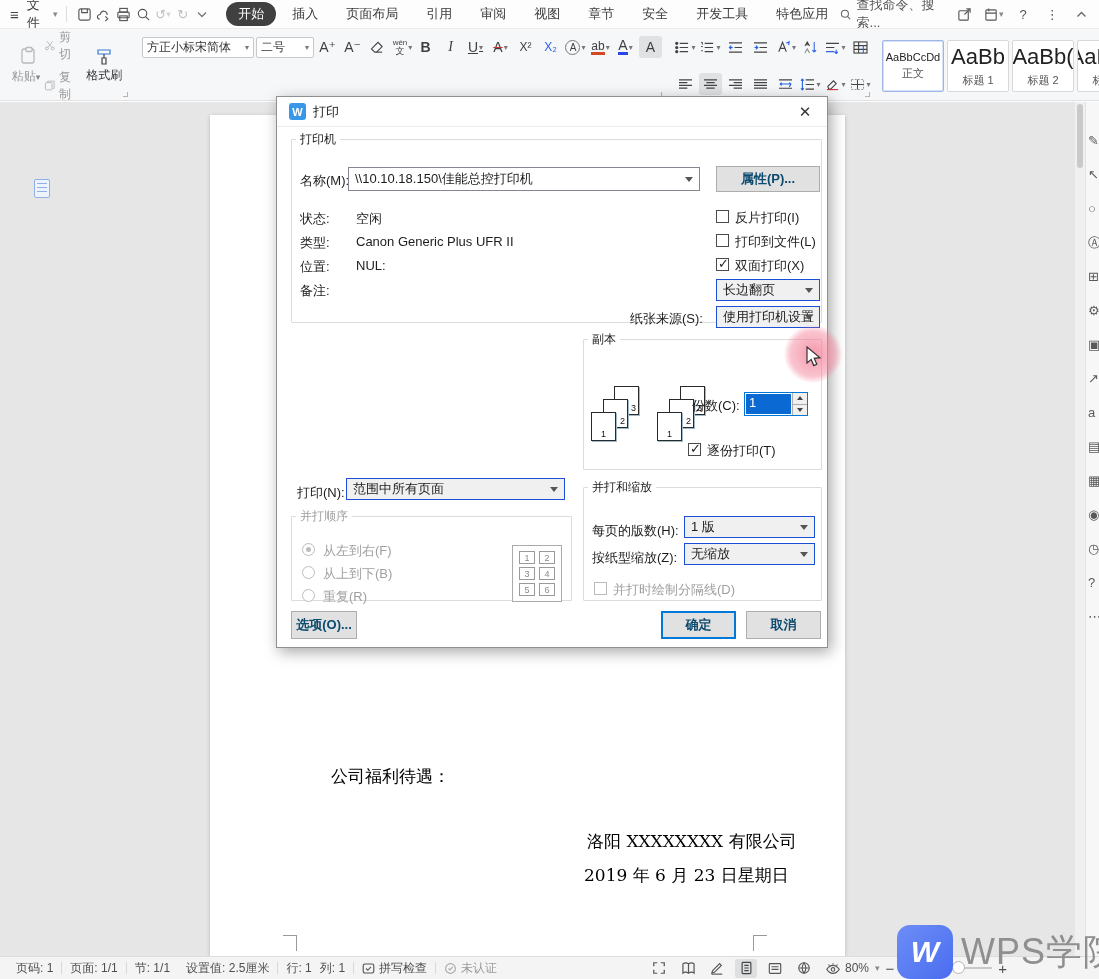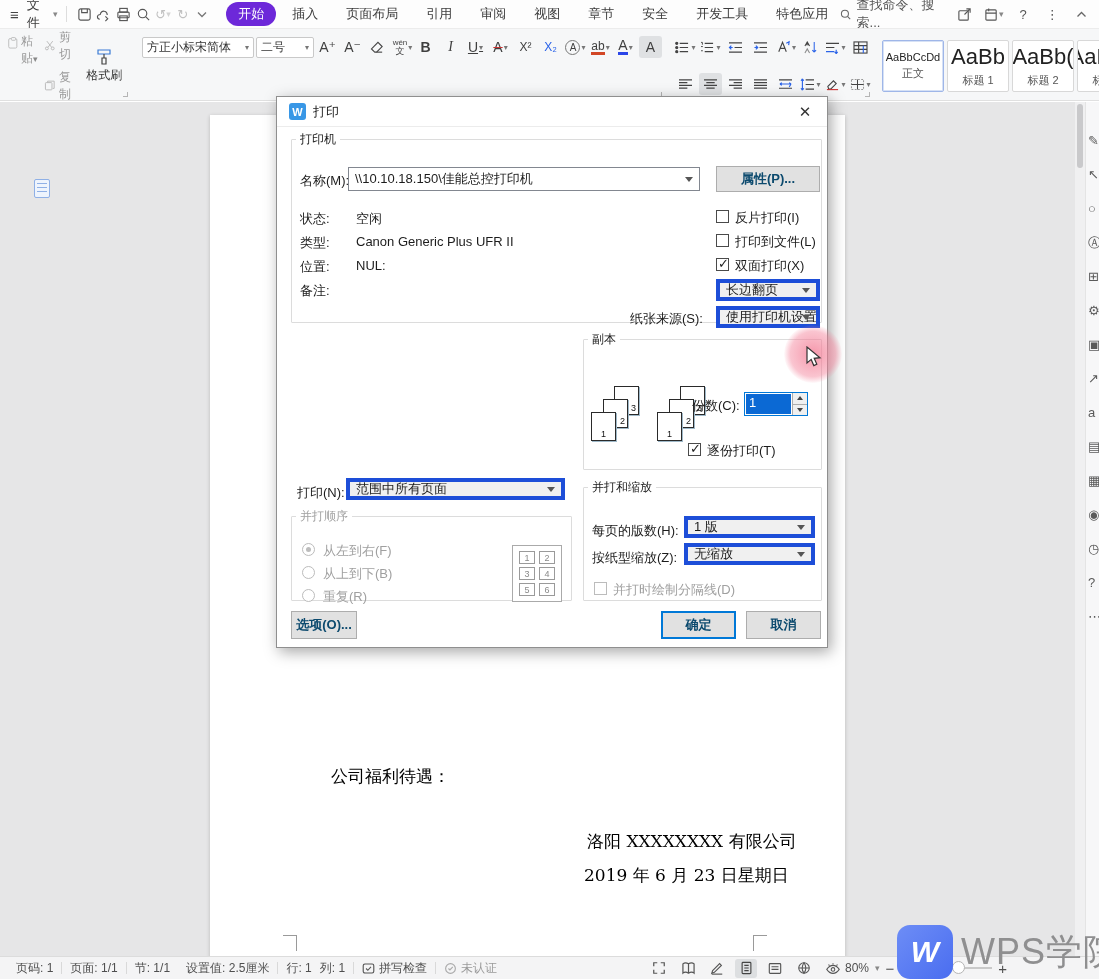--- a/index.html
+++ b/index.html
@@ -11,31 +11,31 @@
   .menubar { height:28px; display:flex; align-items:center; background:#fdfdfd; font-size:13px; color:#3c3c3c; padding:0 8px; }
   .mb-left { display:flex; align-items:center; gap:4px; }
   .hamb { font-size:15px; color:#444; padding:0 2px; }
   .file-lbl { padding:0 2px; }
   .mini-ar { font-size:9px; color:#888; }
   .mb-sep { width:1px; height:16px; background:#ddd; margin:0 8px; }
   .qbtn { width:22px; height:20px; display:flex; align-items:center; justify-content:center; border-radius:3px; color:#555; }
   .qbtn.dis { opacity:.35; }
   .tabs { display:flex; align-items:center; margin-left:14px; gap:4px; }
   .tab { padding:3px 12px; border-radius:12px; color:#3c3c3c; white-space:nowrap; }
-  .tab.active { background:#6d28d9; color:#fff; }
+  .tab.active { background:#404040; color:#fff; }
   .mb-right { margin-left:auto; display:flex; align-items:center; gap:10px; color:#666; }
   .searchbox { display:flex; align-items:center; gap:5px; color:#555; }
 
   
   .toolbar { height:73px; background:#f6f7f8; border-top:1px solid #ececec; border-bottom:1px solid #e0e0e0; display:flex; padding:4px 4px 2px 6px; position:relative; }
   .vdiv { width:1px; background:#e2e2e3; margin:4px 5px; }
   .grp { position:relative; }
   .corner { position:absolute; right:2px; bottom:1px; width:5px; height:5px; border-right:1px solid #b5b5b5; border-bottom:1px solid #b5b5b5; }
   .clipgrp { display:flex; gap:4px; padding-right:6px; }
-  .pastecol { display:flex; flex-direction:row; align-items:flex-start; justify-content:center; width:38px; color:#9a9a9a; font-size:12px; }
+  .pastecol { display:flex; flex-direction:column; align-items:flex-end; justify-content:center; width:38px; color:#9a9a9a; font-size:12px; }
   .cutcopy { display:flex; flex-direction:column; justify-content:center; gap:6px; font-size:12px; color:#9a9a9a; }
   .cc-item { display:flex; align-items:center; gap:3px; }
   .fmtcol { display:flex; flex-direction:column; align-items:center; justify-content:center; font-size:12px; color:#333; width:44px; }
   .fontgrp { display:flex; flex-direction:row; justify-content:space-between; padding:2px 2px; }
   .frow { display:flex; align-items:center; gap:2px; height:24px; }
   .combo { display:flex; align-items:center; justify-content:space-between; background:#fff; border:1px solid #c9c9c9; border-radius:2px; height:21px; font-size:12px; padding:0 4px; color:#333; }
   .combo .car { font-size:8px; color:#777; margin-left:3px; }
   .tbtn { min-width:23px; height:22px; display:flex; align-items:center; justify-content:center; border-radius:3px; font-size:14px; color:#3f3f3f; position:relative; }
   .tbtn.small { font-size:12px; }
   .tbtn .car { font-size:8px; color:#777; margin-left:1px; }
@@ -77,21 +77,21 @@
   .dialog { position:absolute; left:276px; top:96px; width:552px; height:552px; background:#fff; border:1px solid #8f8f8f; box-shadow:3px 4px 14px rgba(0,0,0,.35); font-size:13px; color:#1c1c1c; z-index:10; }
   .dlg-title { height:30px; display:flex; align-items:center; padding:0 12px; border-bottom:1px solid #ececec; }
   .wicon { width:17px; height:17px; border-radius:3px; background:#3897e6; color:#fff; font-weight:bold; font-size:11px; display:flex; align-items:center; justify-content:center; margin-right:7px; }
   .dlg-close { margin-left:auto; font-size:15px; color:#333; width:20px; text-align:center; }
   .dialog fieldset { position:absolute; border:1px solid #dcdcdc; border-radius:1px; }
   .dialog legend { font-size:12px; padding:0 4px; margin-left:4px; color:#1c1c1c; }
   fieldset.grayed legend, .grayed .lbl { color:#a0a0a0; }
   .abs { position:absolute; }
   .lbl { white-space:nowrap; }
   .wincombo { position:absolute; background:#fff; border:1px solid #828790; display:flex; align-items:center; padding:0 20px 0 6px; font-size:13px; overflow:hidden; white-space:nowrap; }
-  .windrop { position:absolute; background:#f0f0f0; border:4px solid #1d4ed8; display:flex; align-items:center; padding:0 18px 0 6px; font-size:13px; white-space:nowrap; overflow:hidden; }
+  .windrop { position:absolute; background:#f0f0f0; border:1px solid #1d4ed8; display:flex; align-items:center; padding:0 18px 0 6px; font-size:13px; white-space:nowrap; overflow:hidden; }
   .dar { position:absolute; right:6px; top:50%; margin-top:-2px; width:0; height:0; border-left:4px solid transparent; border-right:4px solid transparent; border-top:5px solid #555; }
   .winbtn { position:absolute; background:#e1e1e1; border:1px solid #adadad; display:flex; align-items:center; justify-content:center; font-size:13px; color:#0c4a6e;font-weight:bold; }
   .winbtn.def { border:2px solid #0078d7; }
   .rb { position:absolute; width:13px; height:13px; border:1px solid #4a4a4a; border-radius:50%; background:#fff; }
   .rb.sel::after { content:''; position:absolute; left:3px; top:3px; width:5px; height:5px; background:#1d1d1d; border-radius:50%; }
   .rb.dis { border-color:#bcbcbc; }
   .rb.dis.sel::after { background:#bcbcbc; }
   .cbx { position:absolute; width:13px; height:13px; border:1px solid #4a4a4a; background:#fff; }
   .cbx.dis { border-color:#bcbcbc; }
   .cbx.on::after { content:'✓'; position:absolute; left:1px; top:-3px; font-size:13px; font-weight:bold; color:#1d1d1d; }

